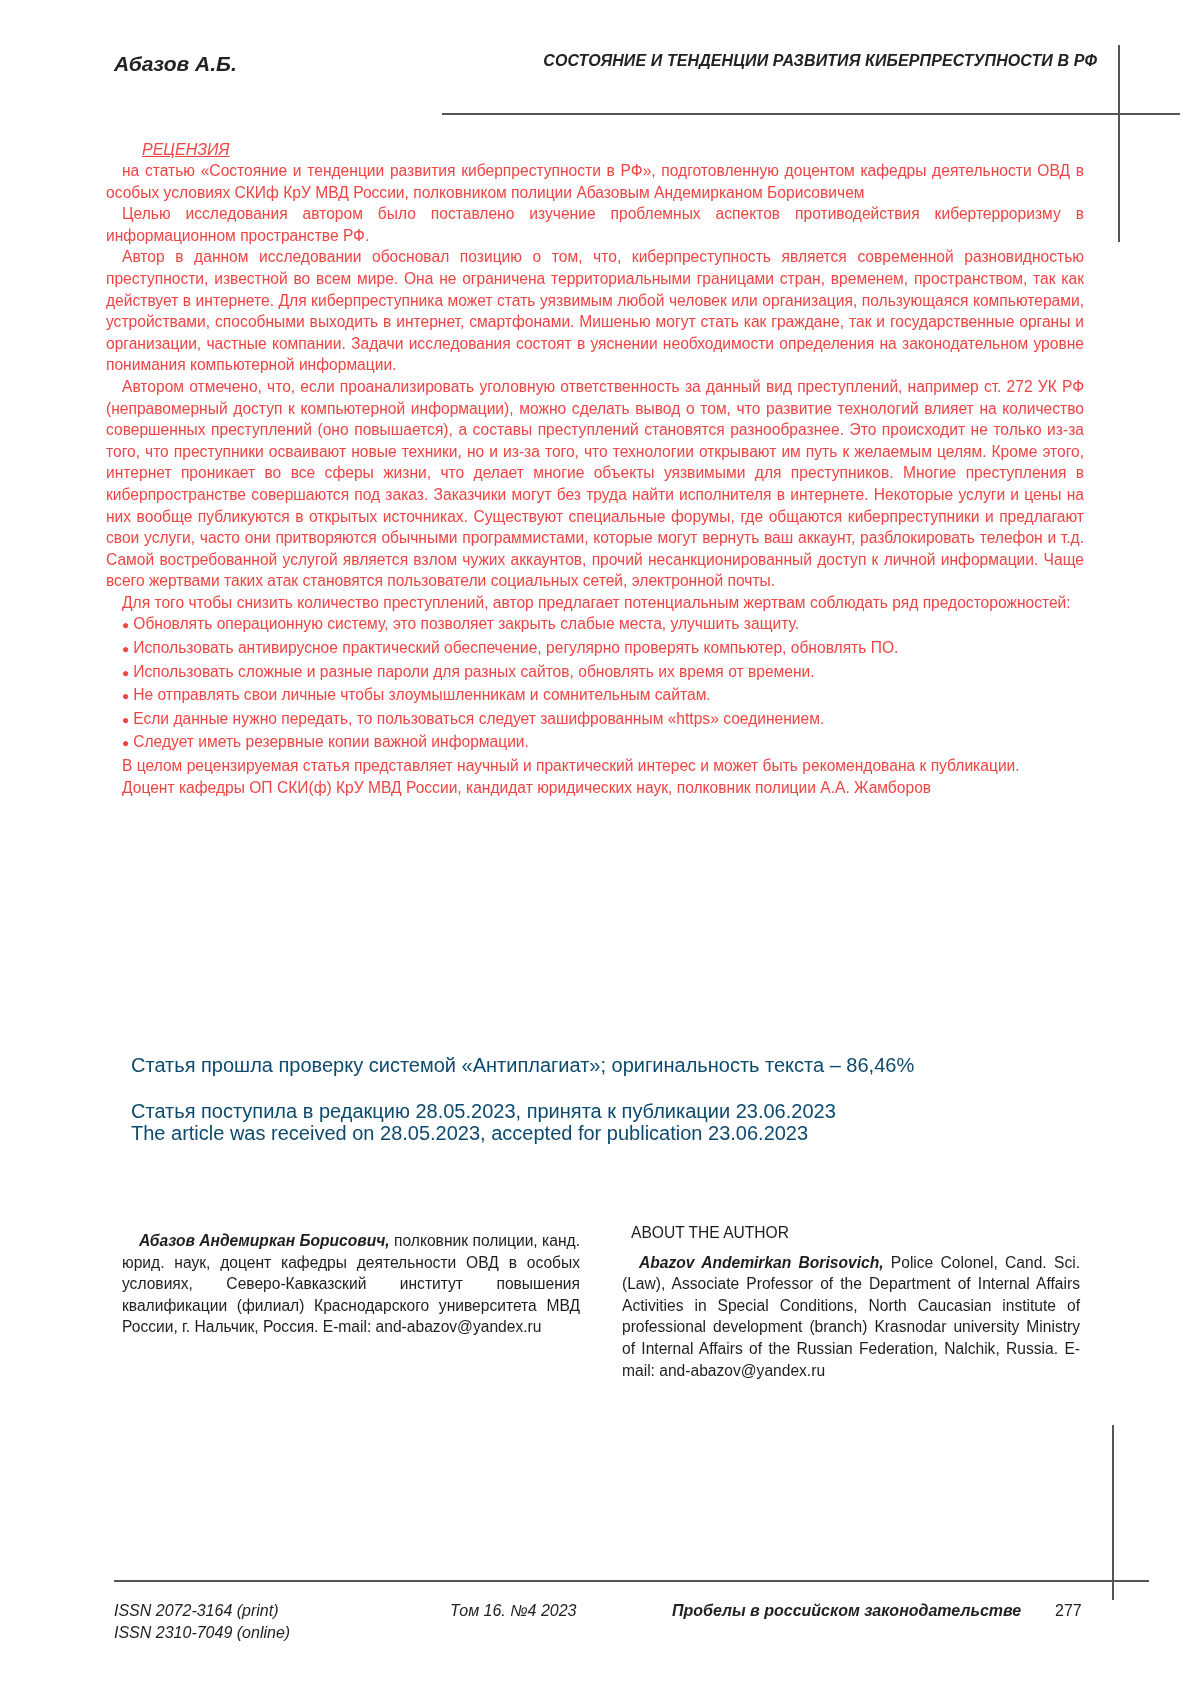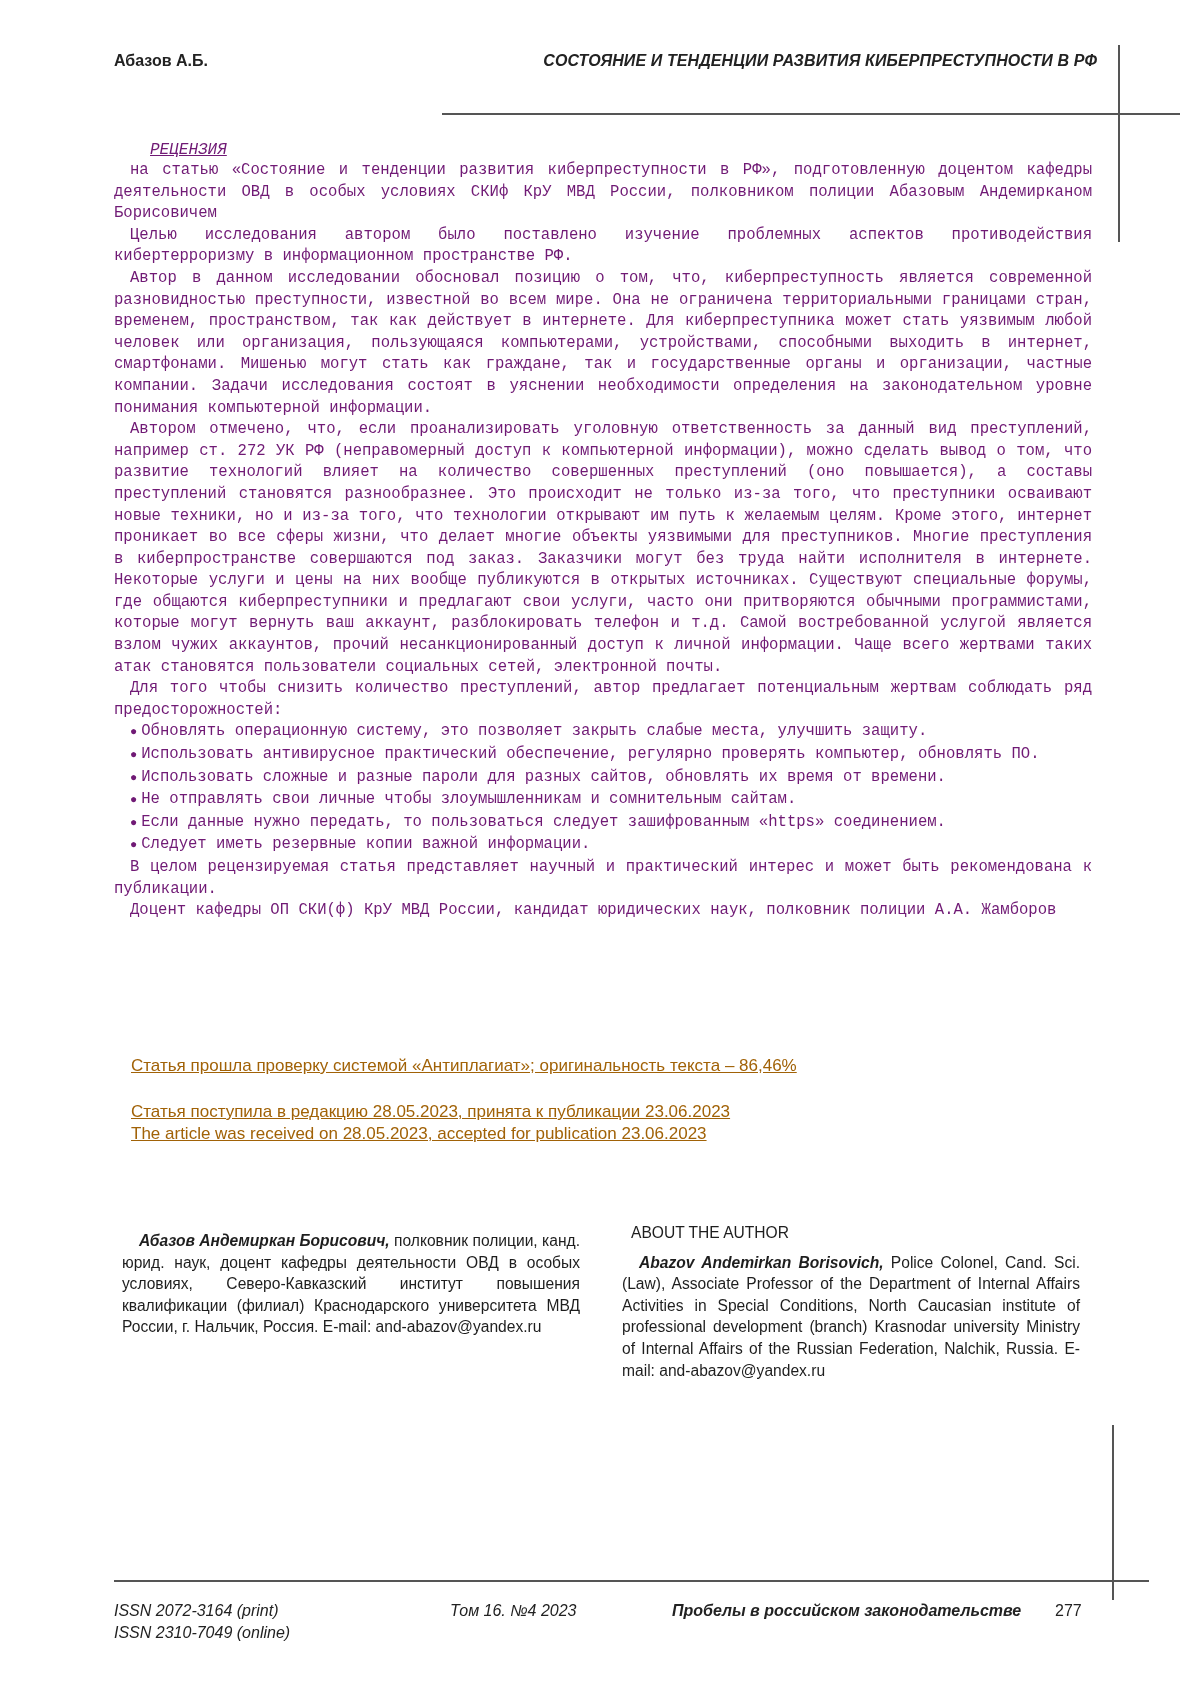--- a/index.html
+++ b/index.html
@@ -1,34 +1,34 @@
 <!DOCTYPE html>
 <html><head>
   <meta charset="utf-8">
   <style>
     html, body { margin: 0; padding: 0; background: #ffffff; }
     body { width: 1200px; height: 1697px; position: relative; overflow: hidden; color: #1a1a1a; font-family: "Liberation Sans", sans-serif; }
     .page { position: absolute; inset: 0; }
 
     
-    .hdr-author { position: absolute; left: 114px; top: 52px; font-size: 16px; font-weight: bold; color: #222; }
+    .hdr-author { position: absolute; left: 114px; top: 52px; font-size: 21px; font-weight: bold; font-style: italic; color: #222; }
     .hdr-title { position: absolute; right: 103px; top: 52px; font-size: 16px; font-weight: bold; font-style: italic; color: #222; letter-spacing: 0.1px; }
     .hdr-hline { position: absolute; left: 442px; top: 113px; width: 738px; height: 2px; background: #555; }
     .hdr-vline { position: absolute; left: 1118px; top: 45px; width: 2px; height: 197px; background: #555; }
 
     
-    .body { position: absolute; left: 114px; top: 140px; width: 978px; font-size: 15.6px; line-height: 21.6px; color: #701a75; text-align: justify; font-family: Liberation Mono, monospace; }
+    .body { position: absolute; left: 106px; top: 140px; width: 978px; font-size: 15.6px; line-height: 21.6px; color: #ef4444; text-align: justify; }
     .body p { margin: 0; text-indent: 16px; }
     .review-title { margin: 0 0 0 36px; font-style: italic; text-decoration: underline; font-size: 16px; line-height: 20px; }
     .bullets { margin: 0; padding: 0; list-style: none; }
     .bullets li { padding-left: 16px; text-align: left; }
     .bullets li .dot { font-size: 12px; margin-right: 4px; }
 
     
-    .meta { position: absolute; left: 131px; font-size: 17px; line-height: 21.6px; color: #a16207; text-decoration: underline; }
+    .meta { position: absolute; left: 131px; font-size: 20px; line-height: 21.6px; color: #0c4a6e; }
     .meta-antiplag { top: 1055px; }
     .meta-dates { top: 1101px; }
 
     
     .author-col { position: absolute; top: 1222px; width: 474px; font-size: 15.6px; line-height: 21.6px; color: #1e1e1e; text-align: justify; }
     .author-col.ru { left: 114px; }
     .author-col.en { left: 614px; }
     .author-col .heading { padding-left: 17px; text-transform: uppercase; }
     .author-col p { margin: 8px; text-indent: 17px; }
     .author-col b { font-style: italic; }

